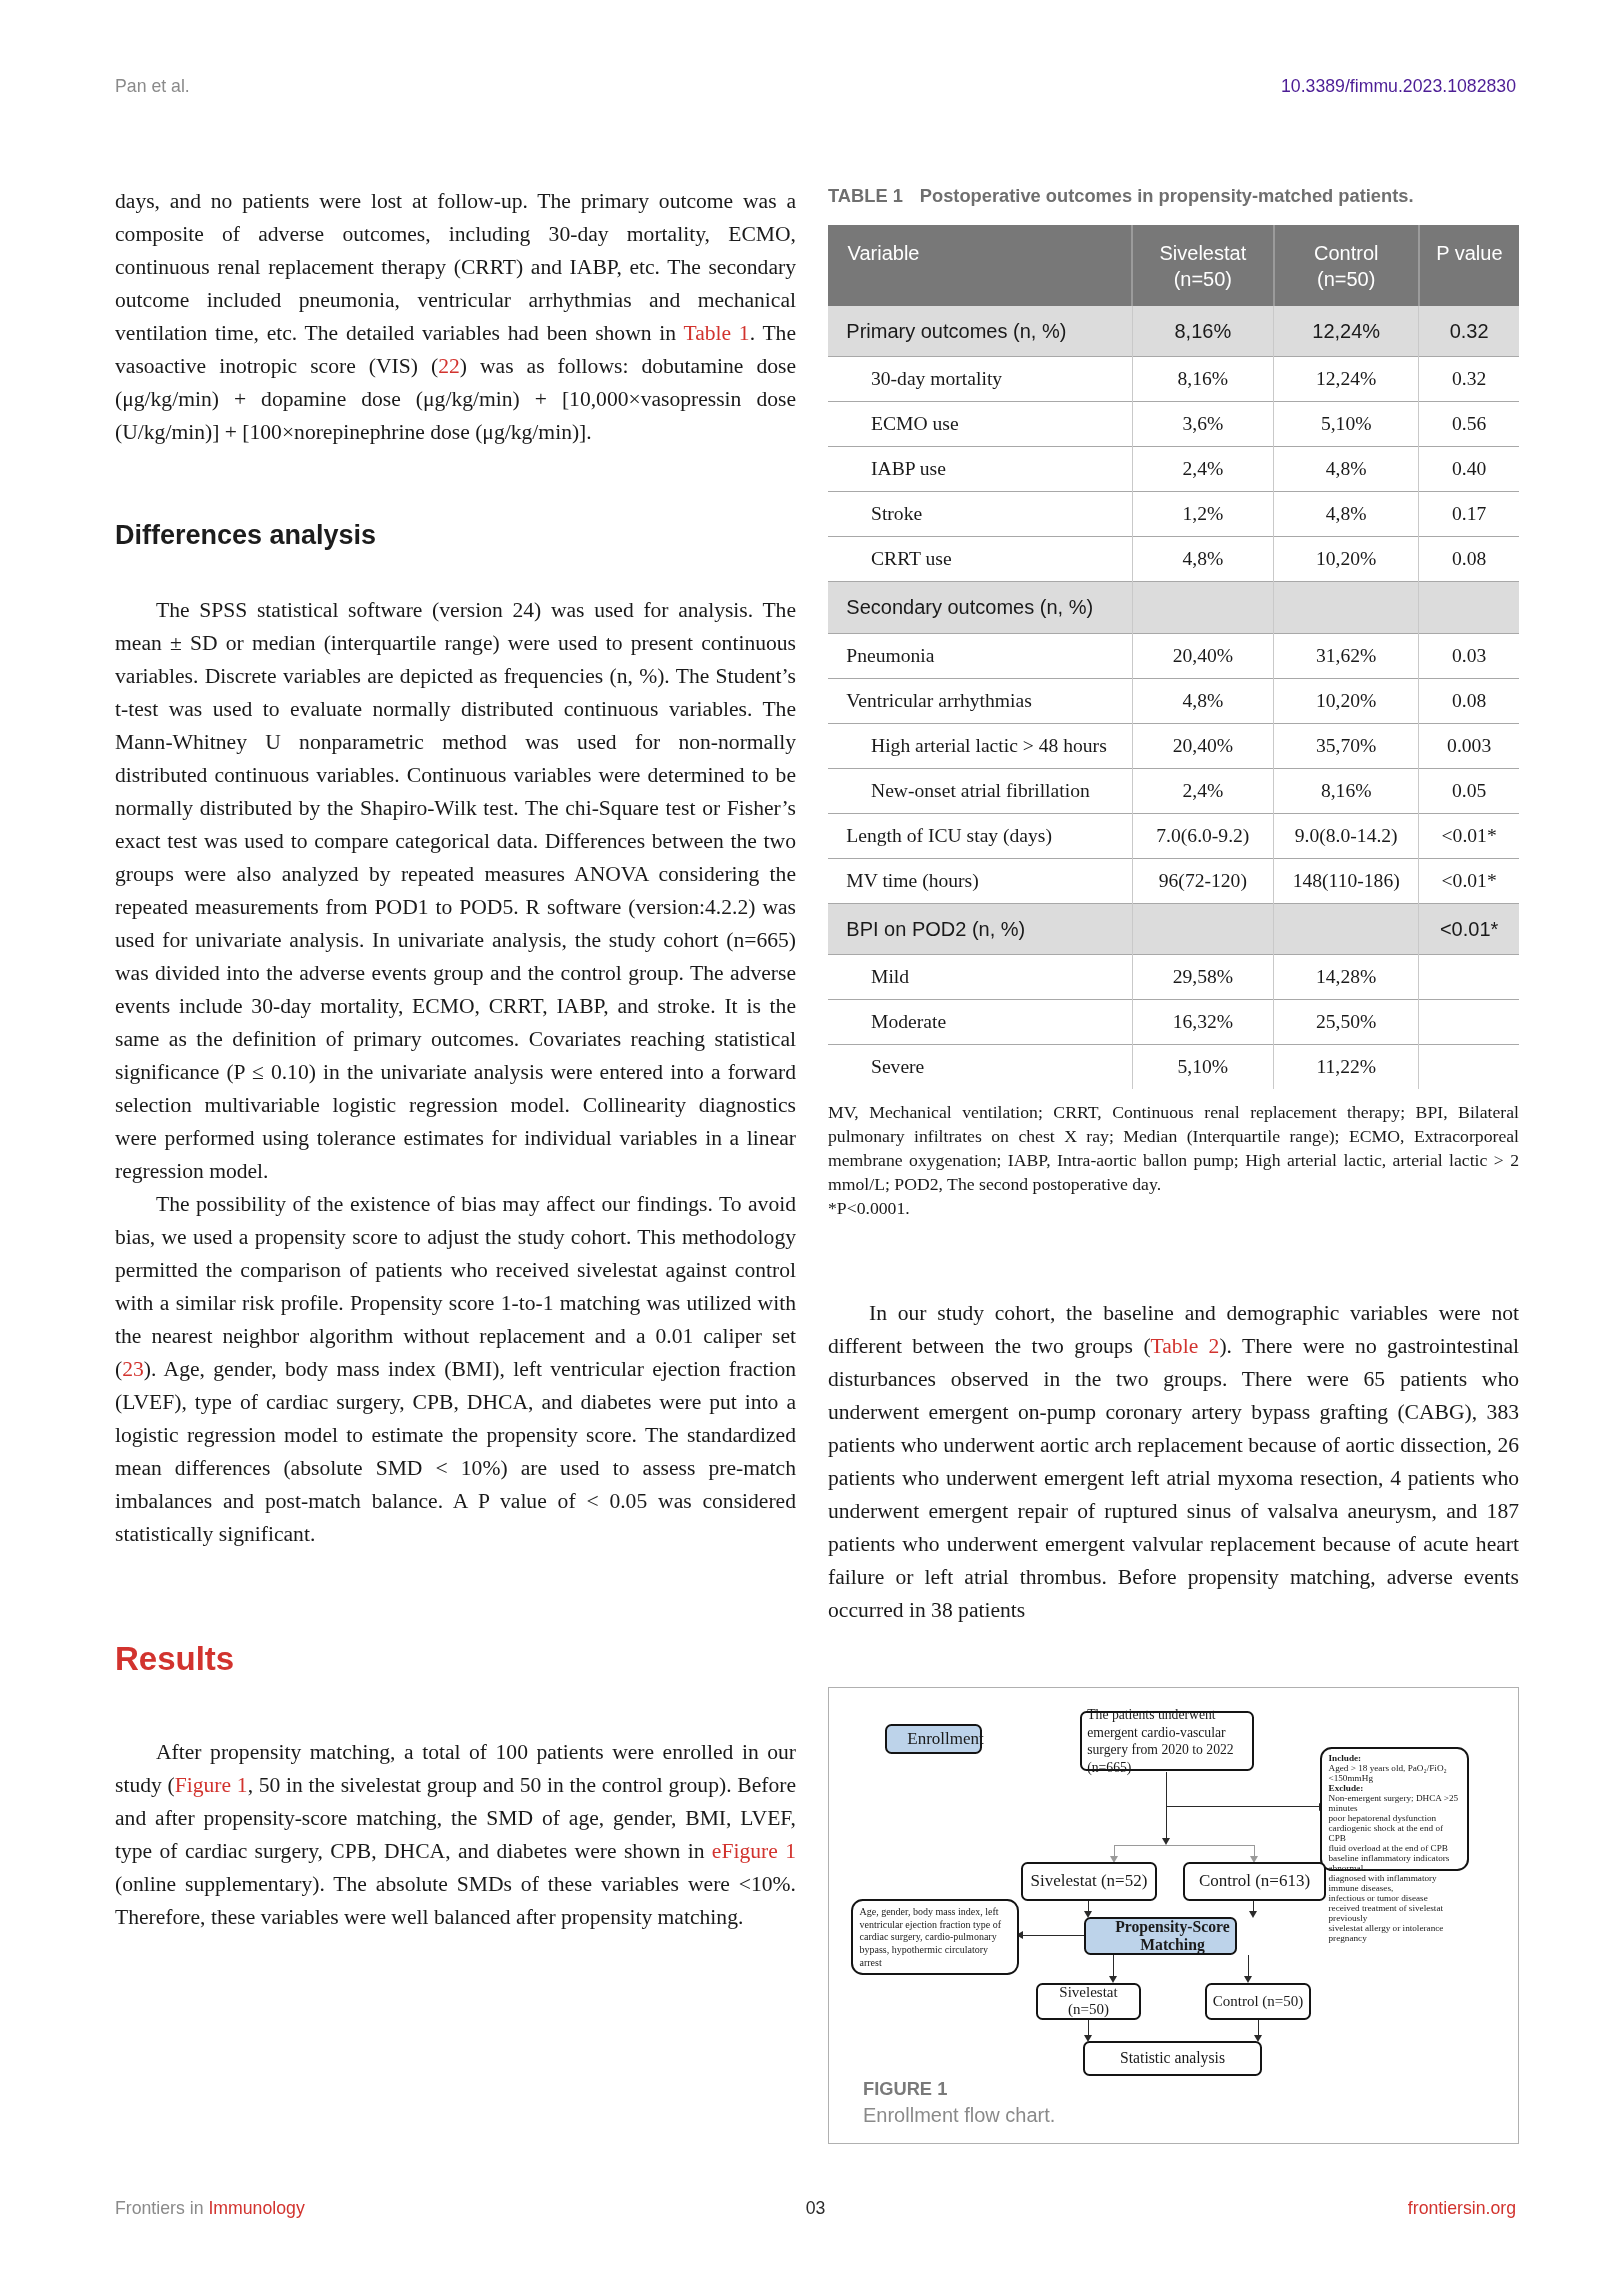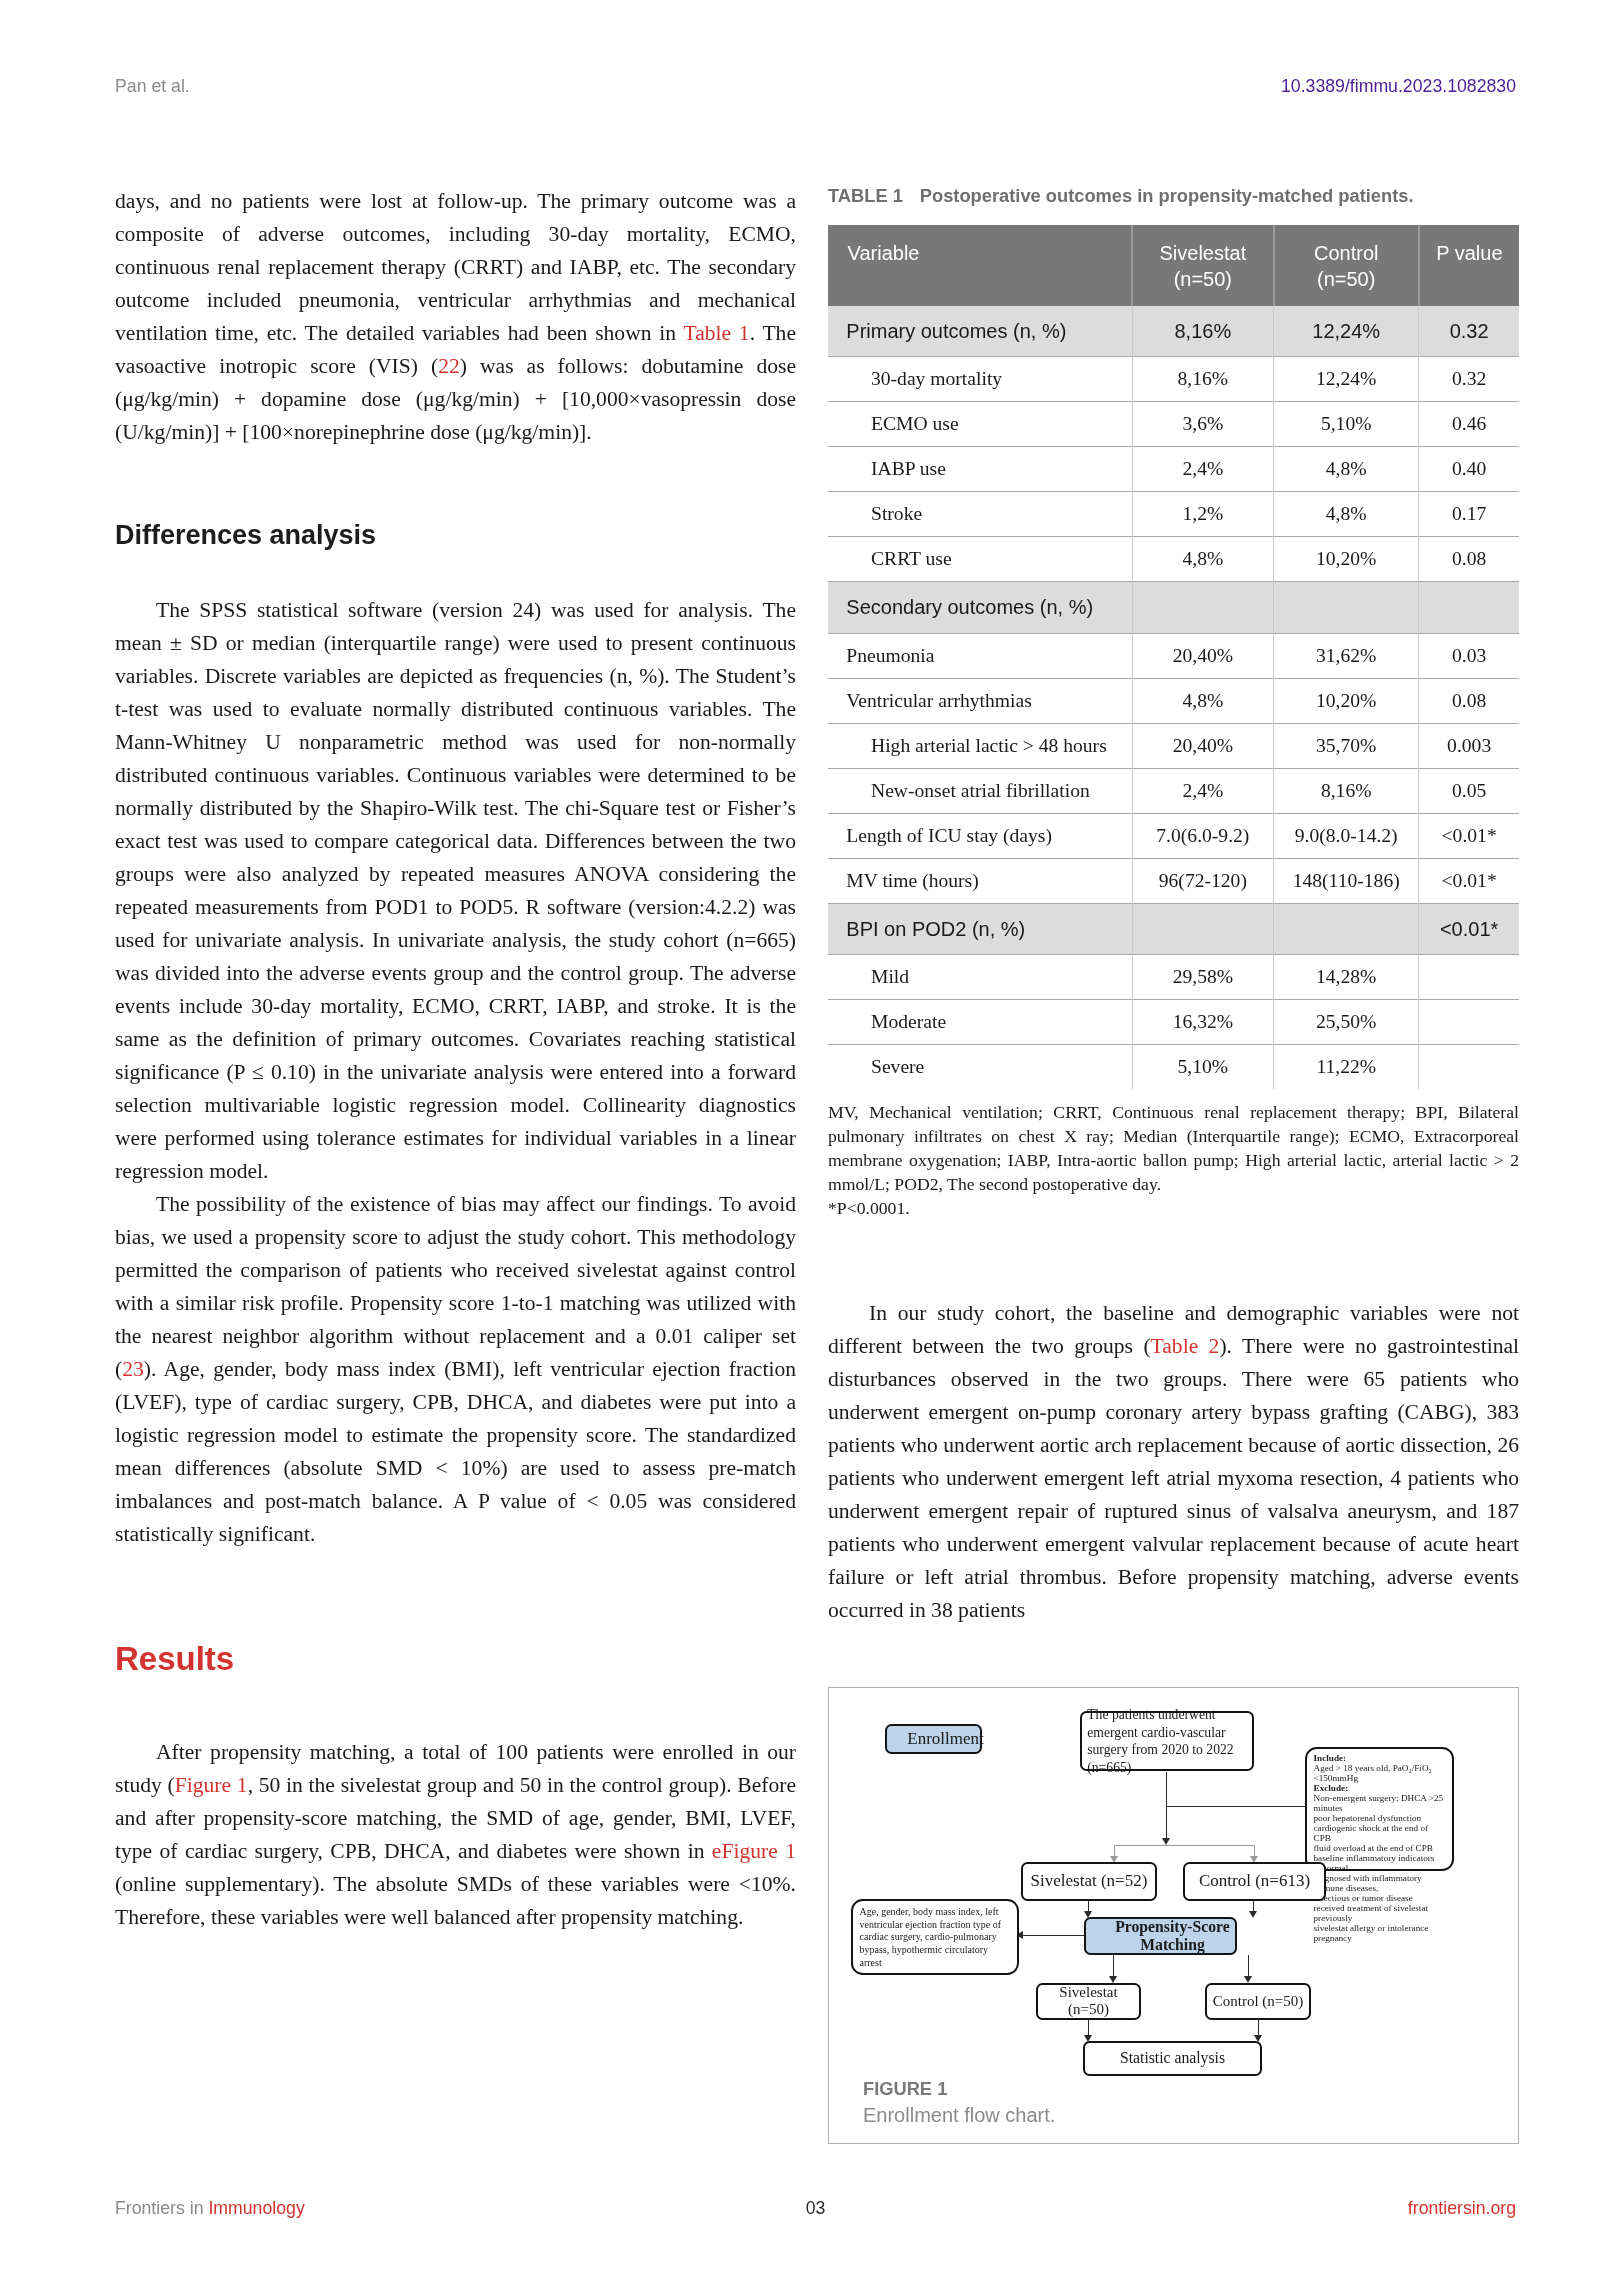--- a/index.html
+++ b/index.html
@@ -107,21 +107,21 @@
           <tr class="row-sub">
             <td>30-day mortality</td>
             <td>8,16%</td>
             <td>12,24%</td>
             <td>0.32</td>
           </tr>
           <tr class="row-sub">
             <td>ECMO use</td>
             <td>3,6%</td>
             <td>5,10%</td>
-            <td>0.46</td>
+            <td>0.56</td>
           </tr>
           <tr class="row-sub">
             <td>IABP use</td>
             <td>2,4%</td>
             <td>4,8%</td>
             <td>0.40</td>
           </tr>
           <tr class="row-sub">
             <td>Stroke</td>
             <td>1,2%</td>
@@ -231,21 +231,21 @@
       <div class="arr down" style="left:280px;top:288px;"></div>
       <div class="fline" style="left:419px;top:267px;width:1.3px;height:22px;"></div>
       <div class="arr down" style="left:415px;top:288px;"></div>
       <div class="fline" style="left:259px;top:331px;width:1.3px;height:17px;"></div>
       <div class="arr down" style="left:255px;top:347px;"></div>
       <div class="fline" style="left:429px;top:331px;width:1.3px;height:17px;"></div>
       <div class="arr down" style="left:425px;top:347px;"></div>
 
       <div class="fnode blue" style="left:56px;top:36px;width:97px;height:30px;font-size:17px;">Enrollment</div>
       <div class="fnode left" style="left:251px;top:23.6px;width:174px;height:60px;font-size:13.7px;line-height:17.7px;padding:2.6px 5.2px;text-align:left;">The patients underwent emergent cardio-vascular surgery from 2020 to 2022 (n=665)</div>
-      <div class="fnode rounded left" id="inc-box" style="left:476px;top:59px;width:149px;height:124px;">
+      <div class="fnode rounded left" id="inc-box" style="left:491px;top:59px;width:149px;height:124px;">
           <div class="bold">Include:</div>
           <div>Aged &gt; 18 years old, PaO₂/FiO₂ &lt;150mmHg</div>
           <div class="bold">Exclude:</div>
           <div>Non-emergent surgery; DHCA &gt;25 minutes</div>
           <div>poor hepatorenal dysfunction</div>
           <div>cardiogenic shock at the end of CPB</div>
           <div>fluid overload at the end of CPB</div>
           <div>baseline inflammatory indicators abnormal</div>
           <div>diagnosed with inflammatory immune diseases,</div>
           <div>infectious or tumor disease</div>

